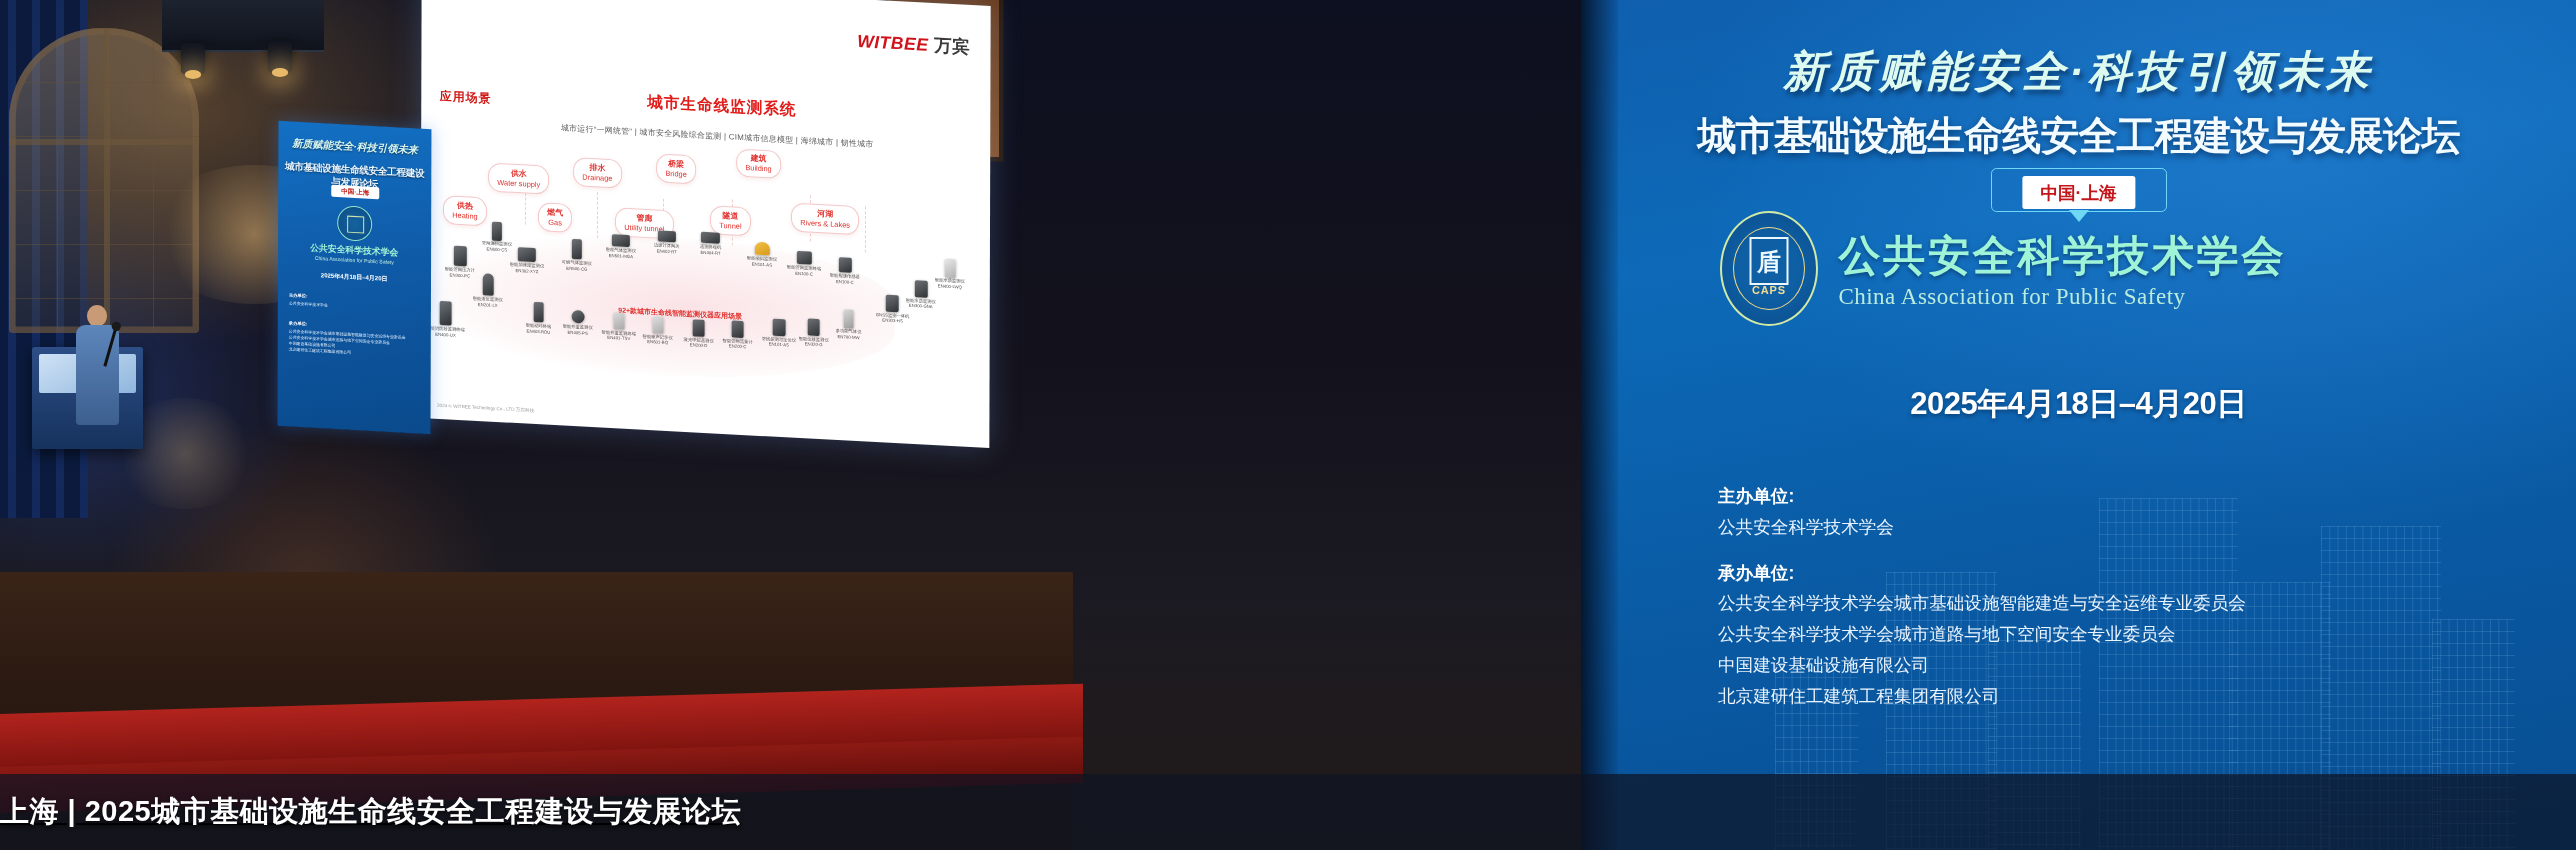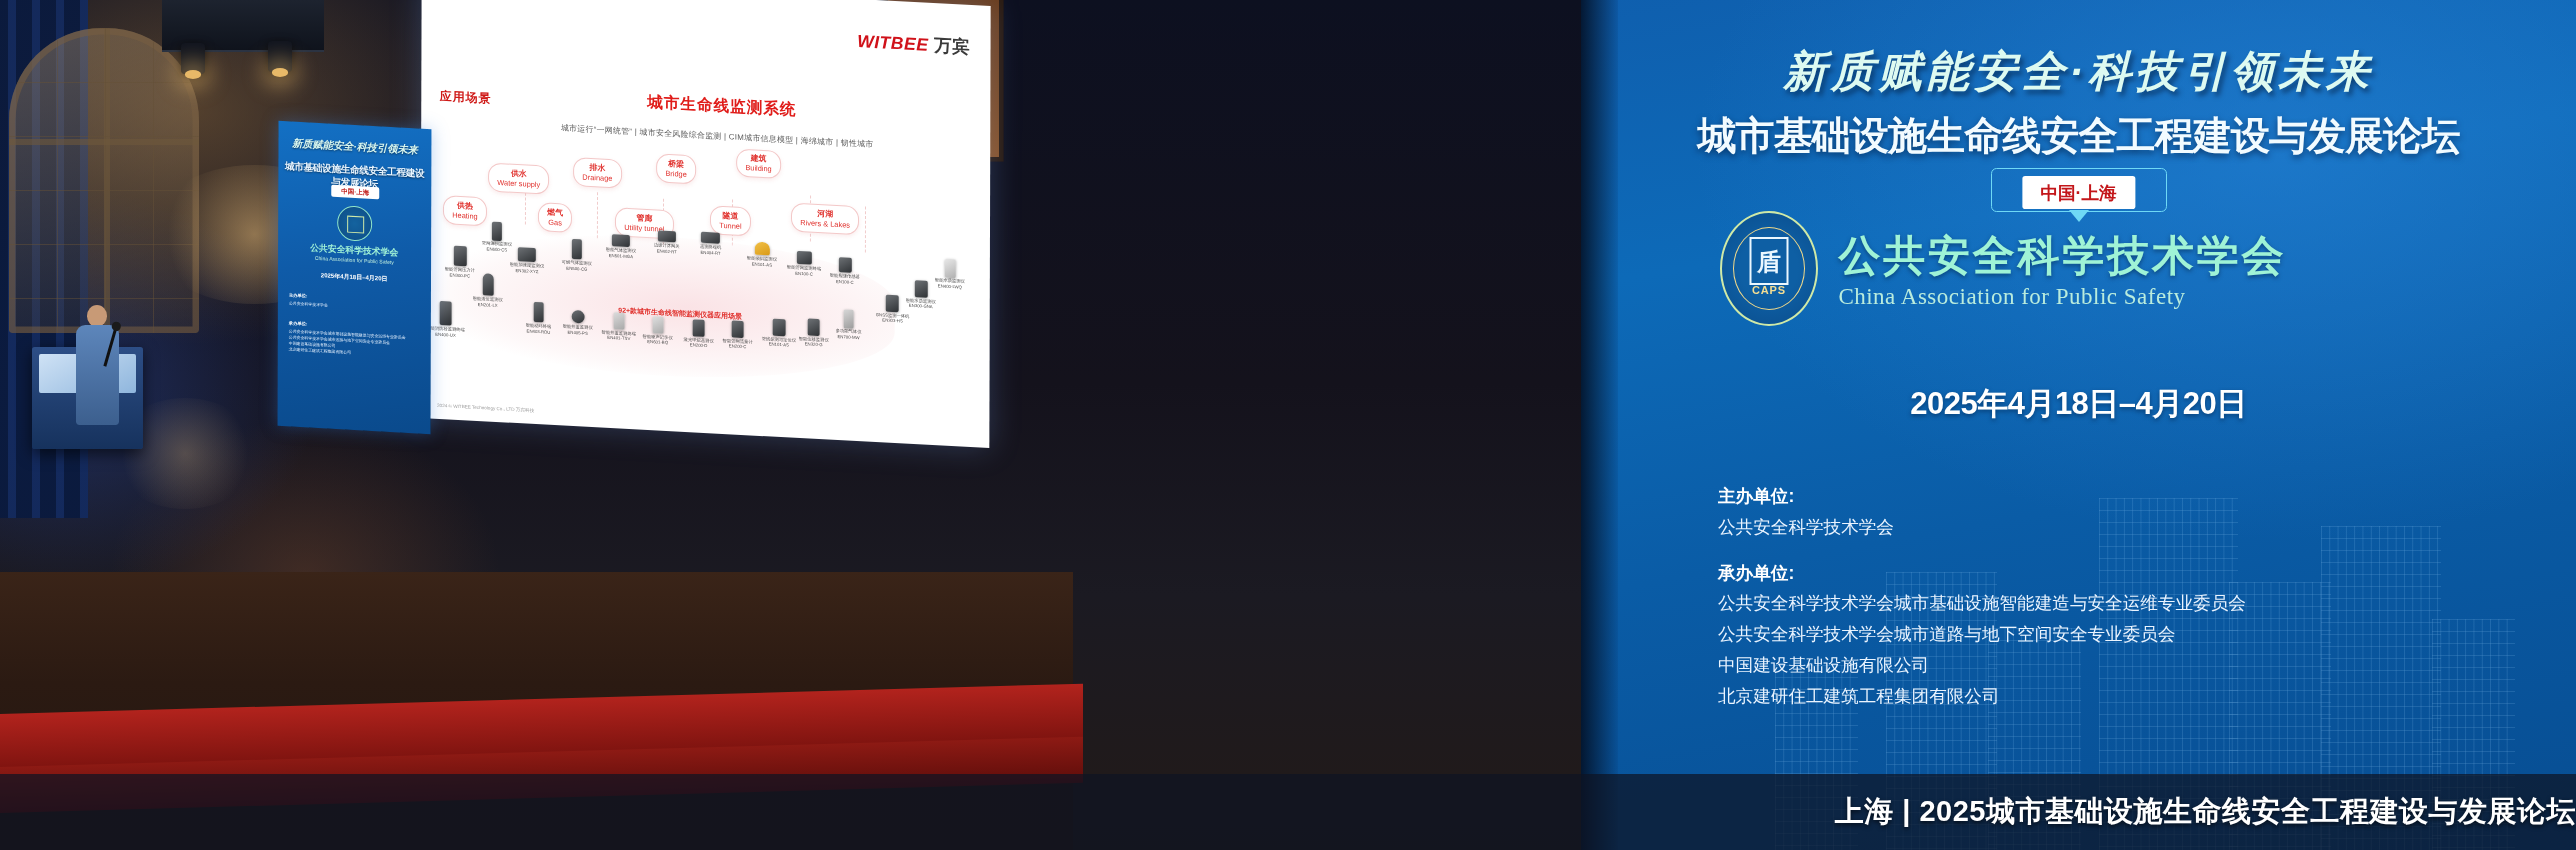--- a/index.html
+++ b/index.html
@@ -271,21 +271,21 @@
     text-shadow:0 1.9px 4.6px rgba(0,25,60,.5);
   }
   .bn-org { position:absolute; left:137px; top:481px; color:#eaf4ff; font-size:17.6px; line-height:1.75; }
   .bn-org .hd { font-weight:bold; color:#ffffff; }
   .bn-org .gap { height:15px; }
 
   
   .caption-bar {
     position:absolute; left:0; bottom:0; width:100%; height:76px;
     background:rgba(14,20,34,.72);
-    display:flex; align-items:center; justify-content:flex-end;
+    display:flex; align-items:center; justify-content:flex-start;text-decoration:underline;
   }
   .caption-bar span {
     color:#ffffff; font-size:29px; font-weight:bold; letter-spacing:0.5px;
     text-shadow:0 1.9px 4.6px rgba(0,0,0,.65);
   }
 </style>
 </head>
 <body>
 
 <div id="stage">

